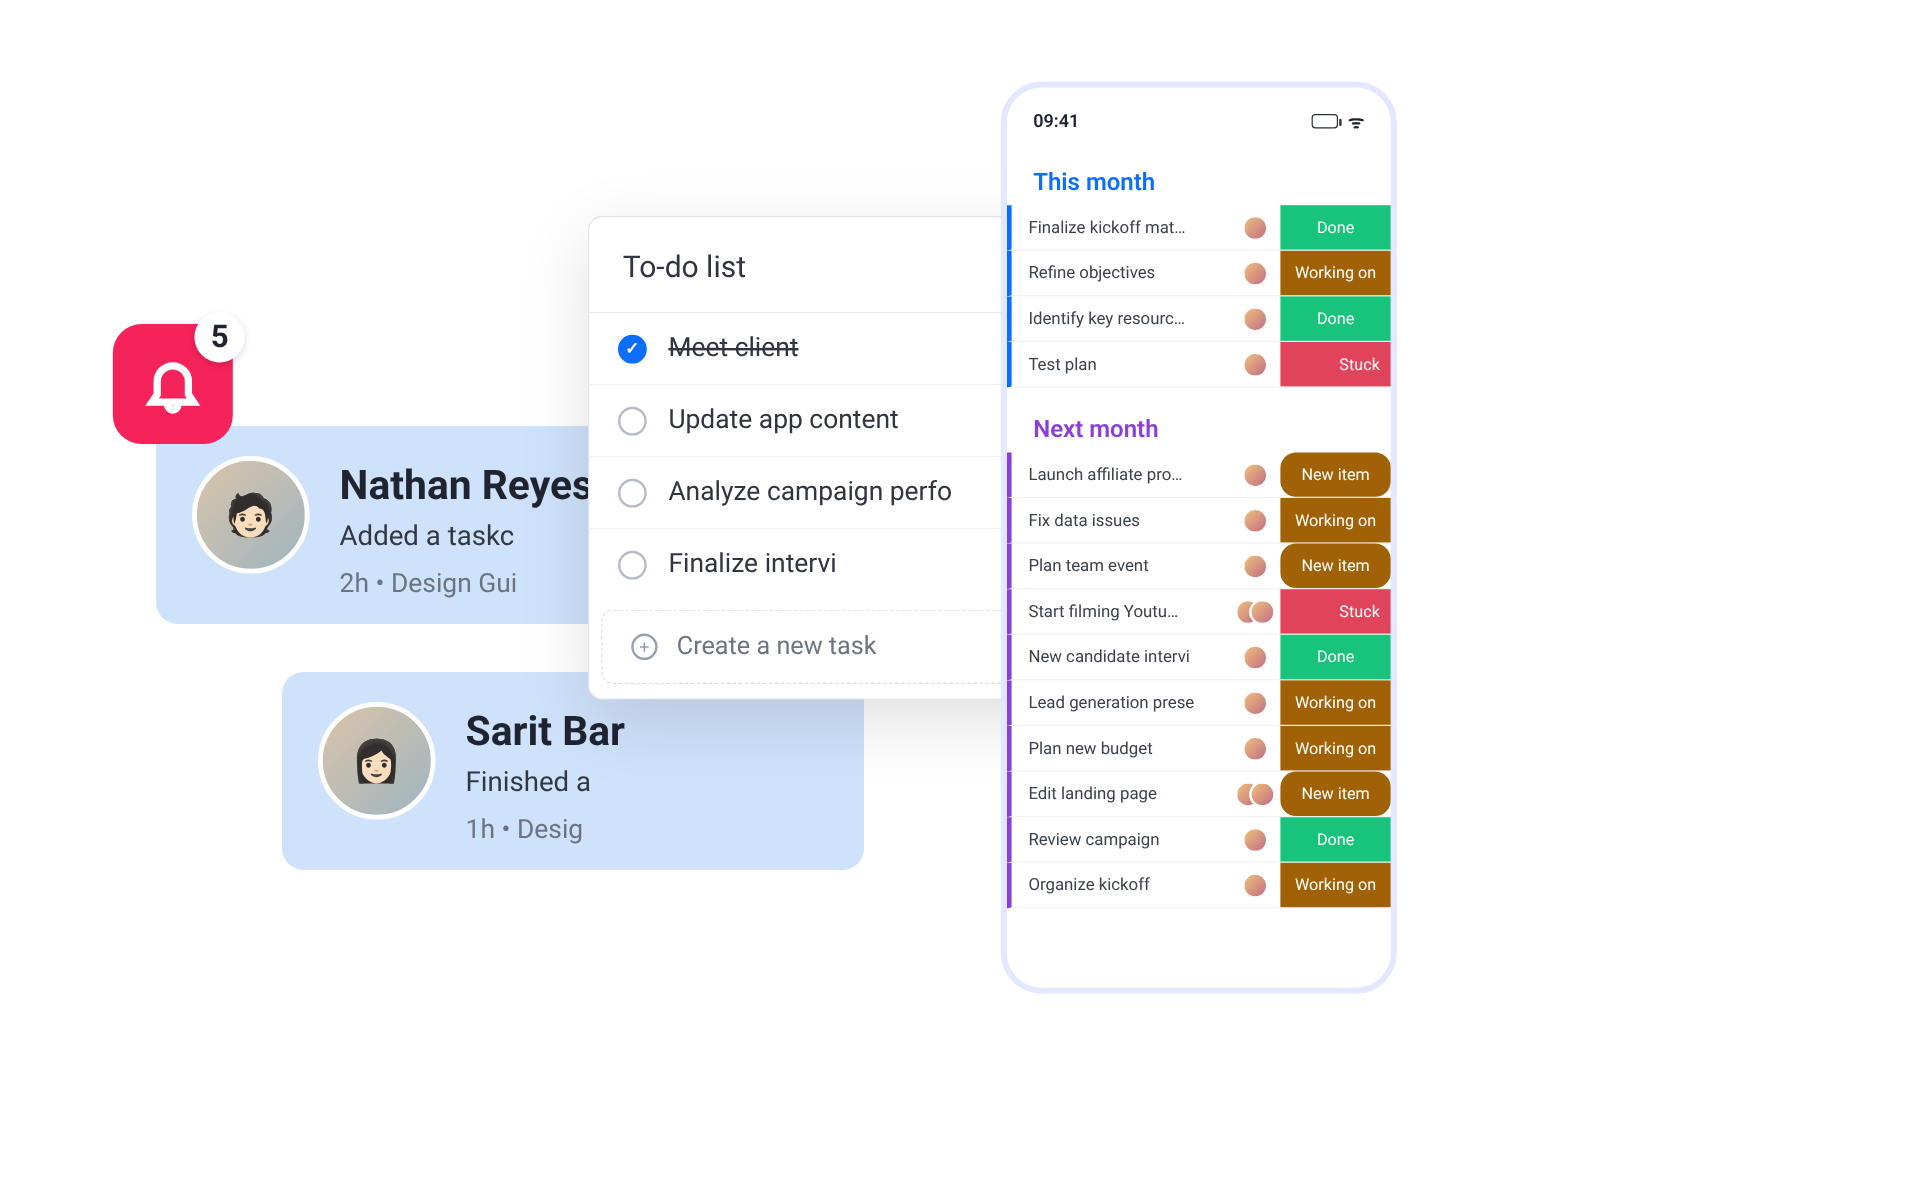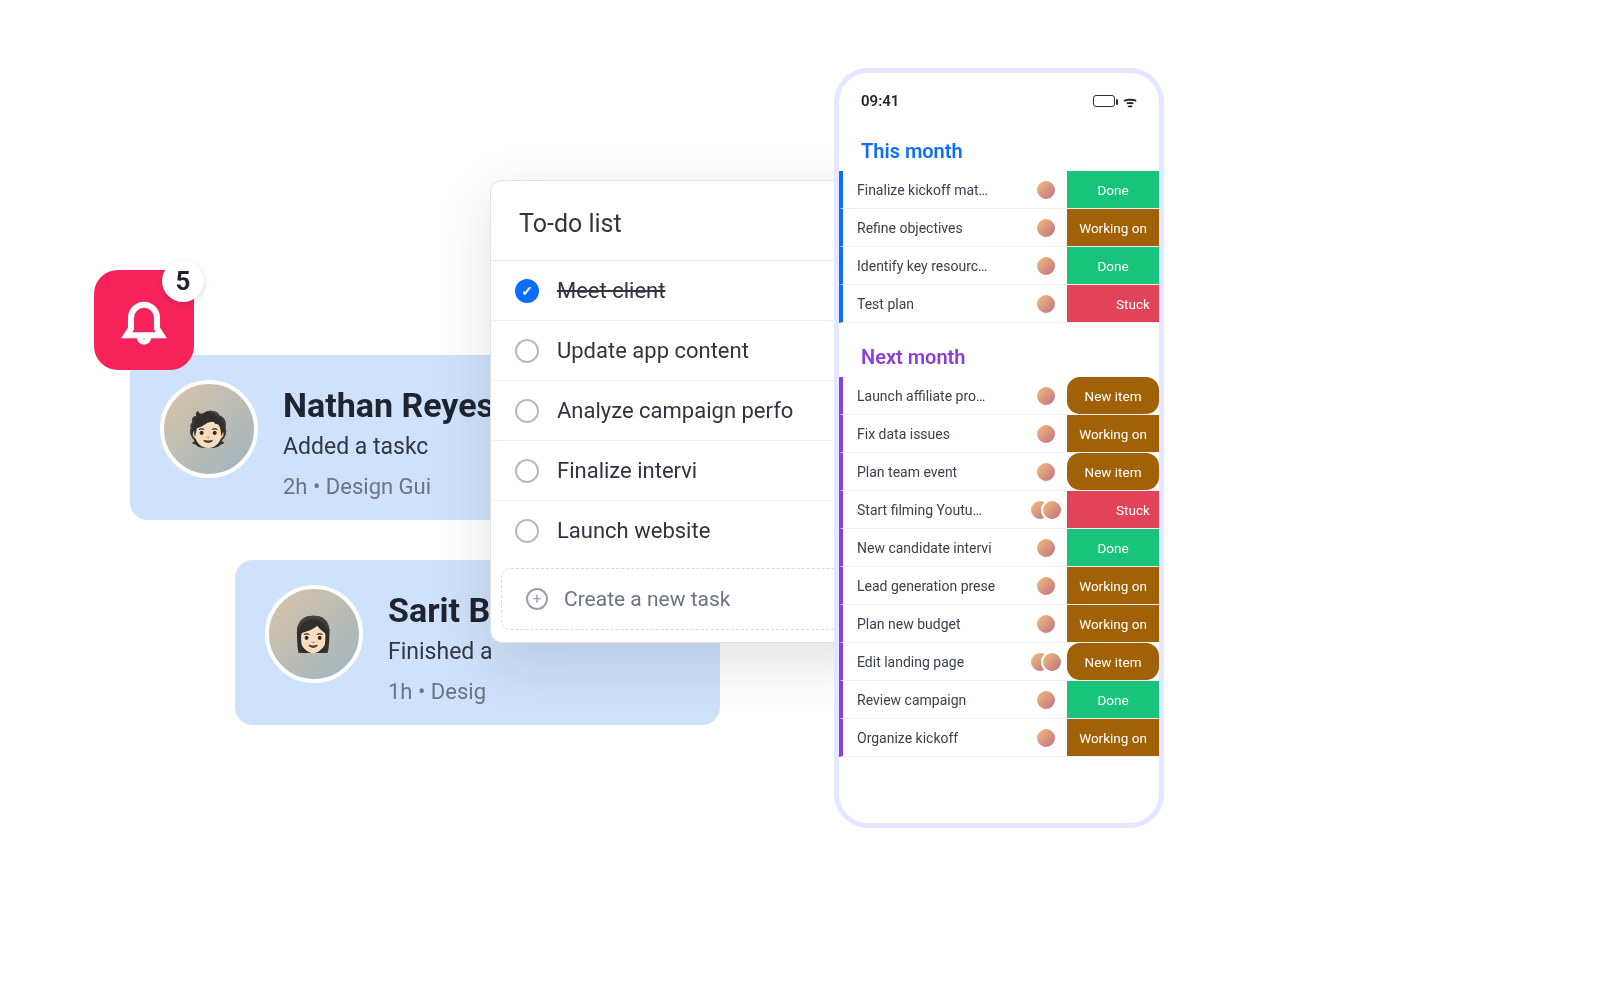--- a/index.html
+++ b/index.html
@@ -218,24 +218,20 @@
         <span class="todo-label">Update app content</span>
       </div>
       <div class="todo-item">
         <span class="todo-check"></span>
         <span class="todo-label">Analyze campaign perfo</span>
       </div>
       <div class="todo-item">
         <span class="todo-check"></span>
         <span class="todo-label">Finalize intervi</span>
       </div>
-      <div class="todo-item">
-        <span class="todo-check"></span>
-        <span class="todo-label">Launch website</span>
-      </div>
     </div>
   <div class="todo-create">
     <span class="plus-circle">+</span>
     <span>Create a new task</span>
   </div>
 </div>
 
 <div class="phone">
   <div class="statusbar">
     <span>09:41</span>

